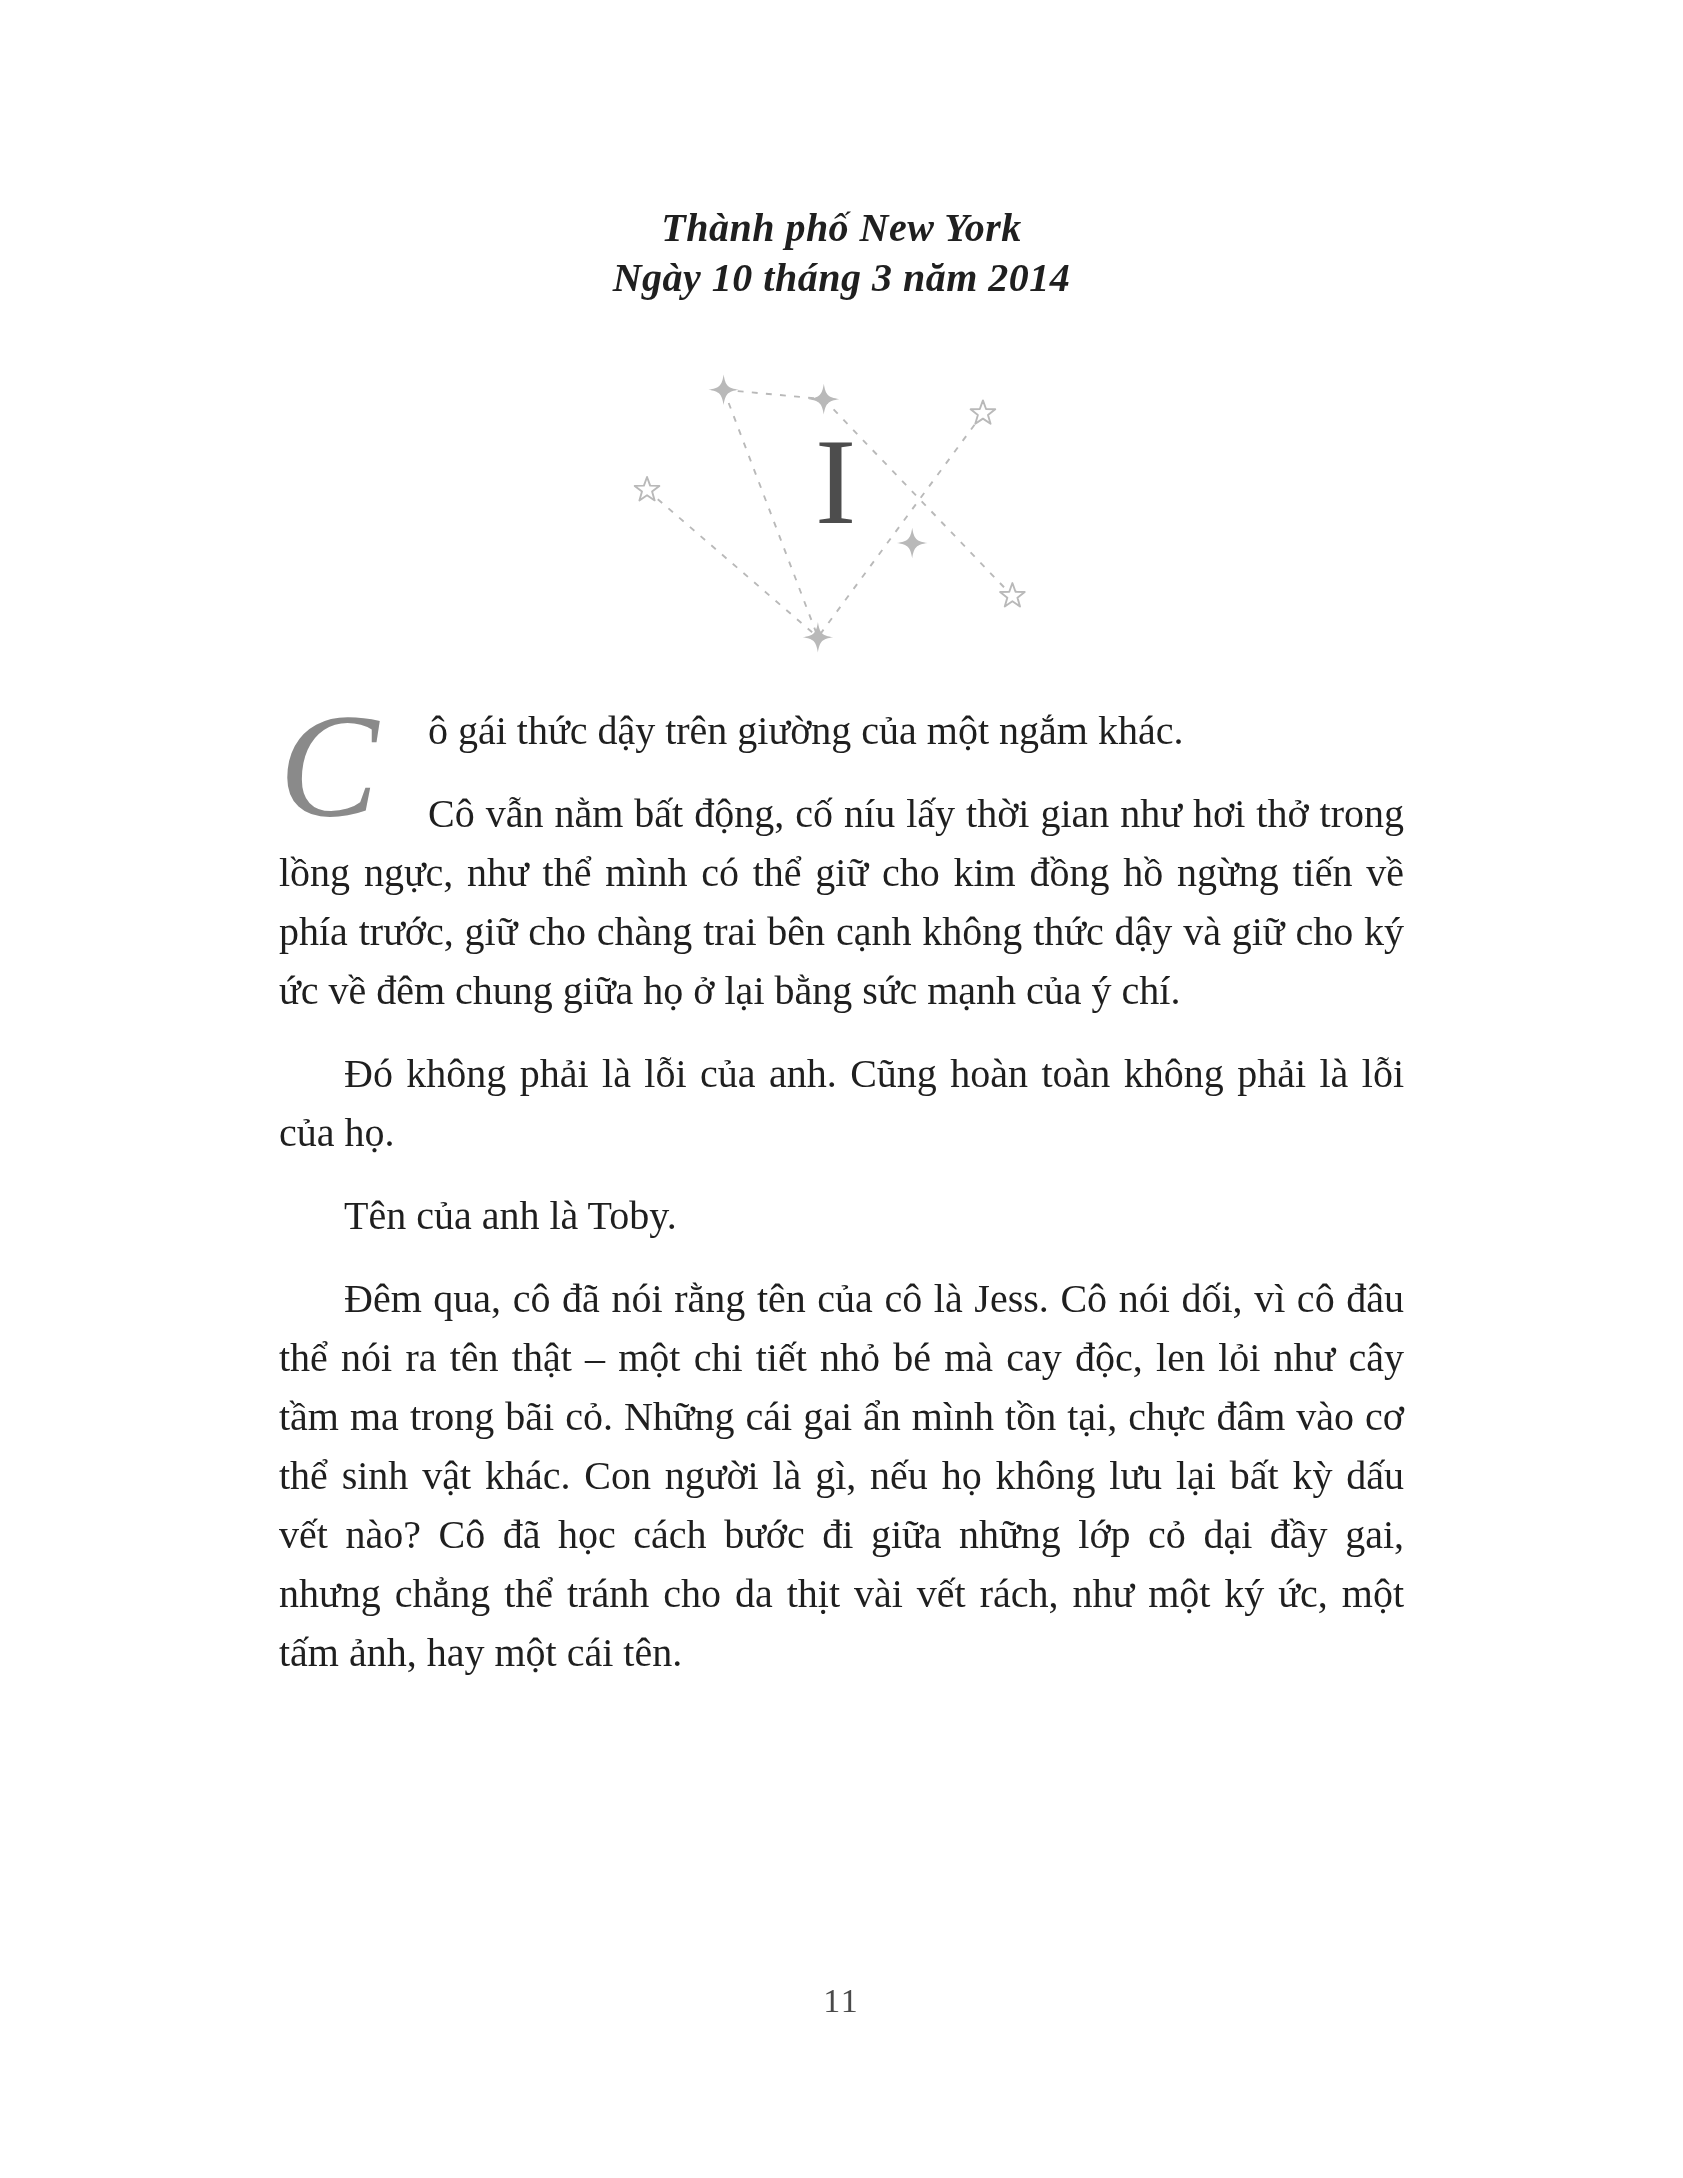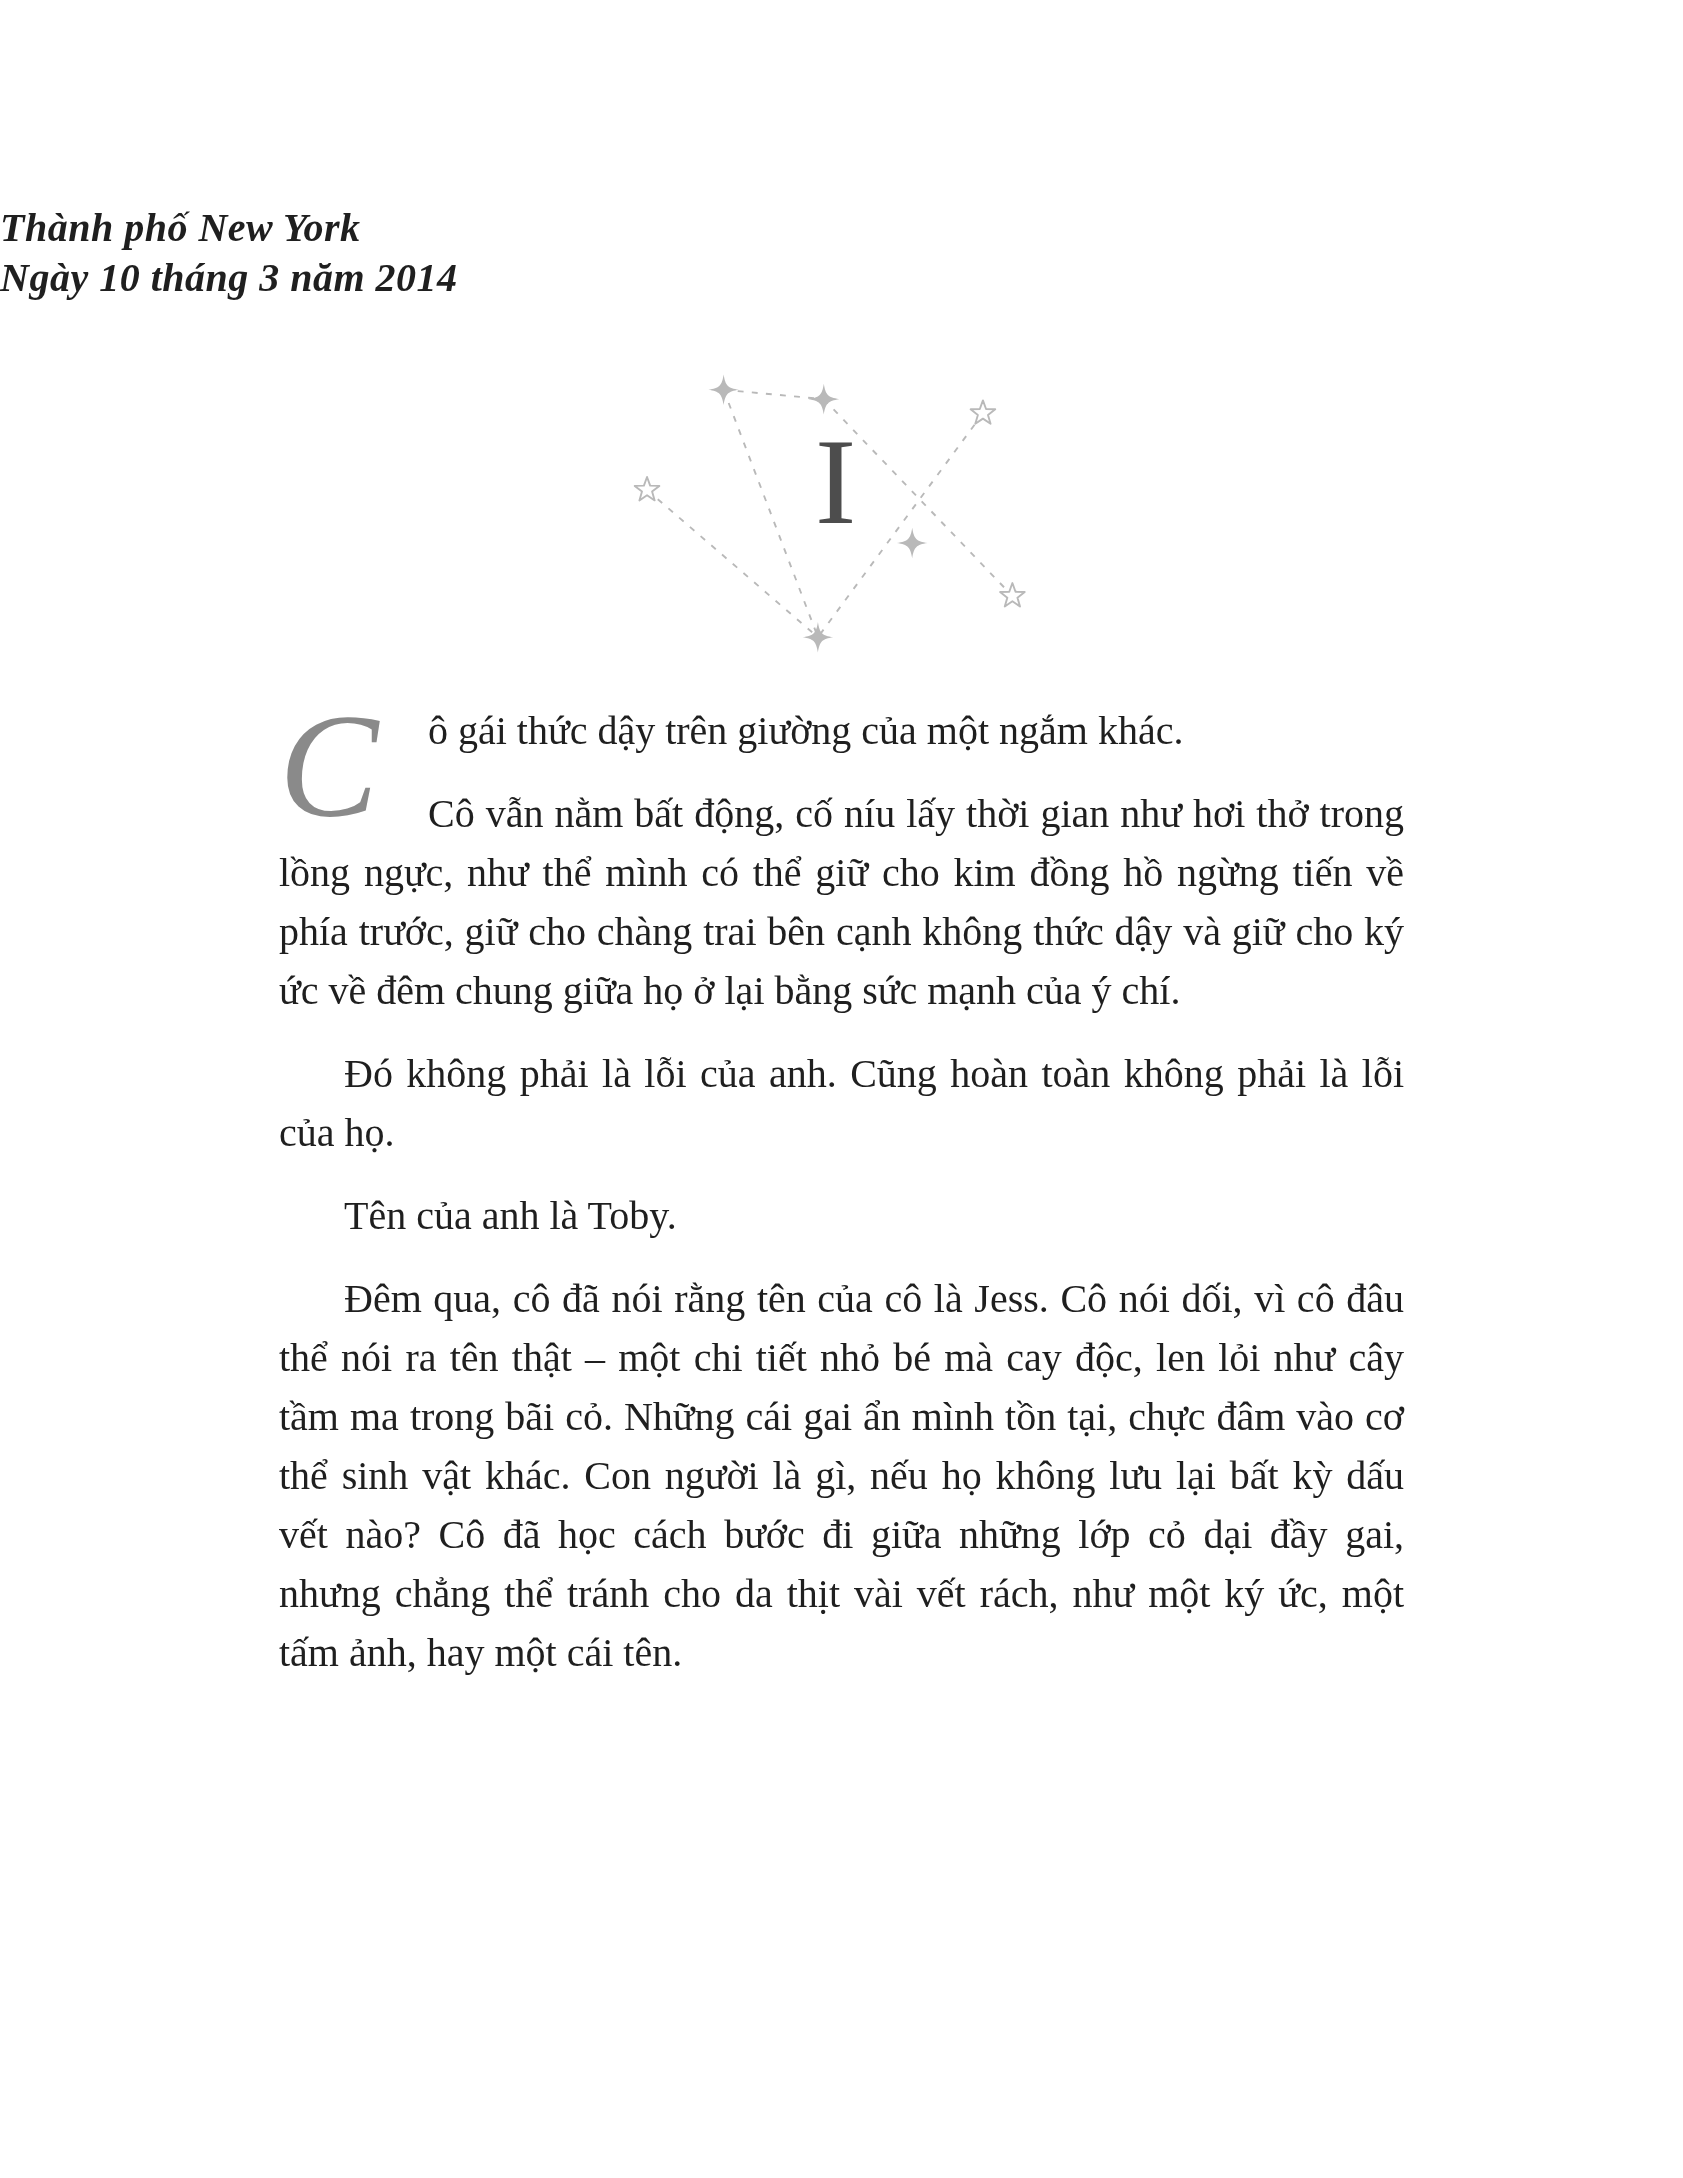--- a/index.html
+++ b/index.html
@@ -17,20 +17,21 @@
     height:2178px;
     margin:0 auto;
     background:var(--page-bg);
     font-family:"Liberation Serif", serif;
     color:var(--text);
     overflow:hidden;
   }
   
   .chapter-header{
     padding-top:203px;
+    text-align:center;
   }
   .location, .date{
     font-size:40px;
     line-height:50px;
     font-style:italic;
     font-weight:bold;
     letter-spacing:0.5px;
     color:var(--text);
   }
   .date{}
@@ -128,15 +129,16 @@
 
   <main class="body">
     <span class="drop-cap">C</span>
     <p class="opening">ô gái thức dậy trên giường của một ngắm khác.</p>
     <p class="para no-indent">Cô vẫn nằm bất động, cố níu lấy thời gian như hơi thở trong lồng ngực, như thể mình có thể giữ cho kim đồng hồ ngừng tiến về phía trước, giữ cho chàng trai bên cạnh không thức dậy và giữ cho ký ức về đêm chung giữa họ ở lại bằng sức mạnh của ý chí.</p>
     <p class="para">Đó không phải là lỗi của anh. Cũng hoàn toàn không phải là lỗi của họ.</p>
     <p class="para">Tên của anh là Toby.</p>
     <p class="para">Đêm qua, cô đã nói rằng tên của cô là Jess. Cô nói dối, vì cô đâu thể nói ra tên thật – một chi tiết nhỏ bé mà cay độc, len lỏi như cây tầm ma trong bãi cỏ. Những cái gai ẩn mình tồn tại, chực đâm vào cơ thể sinh vật khác. Con người là gì, nếu họ không lưu lại bất kỳ dấu vết nào? Cô đã học cách bước đi giữa những lớp cỏ dại đầy gai, nhưng chẳng thể tránh cho da thịt vài vết rách, như một ký ức, một tấm ảnh, hay một cái tên.</p>
   </main>
 
+  <footer class="page-number">11</footer>
 
 </div>
 
 
 </body></html>

